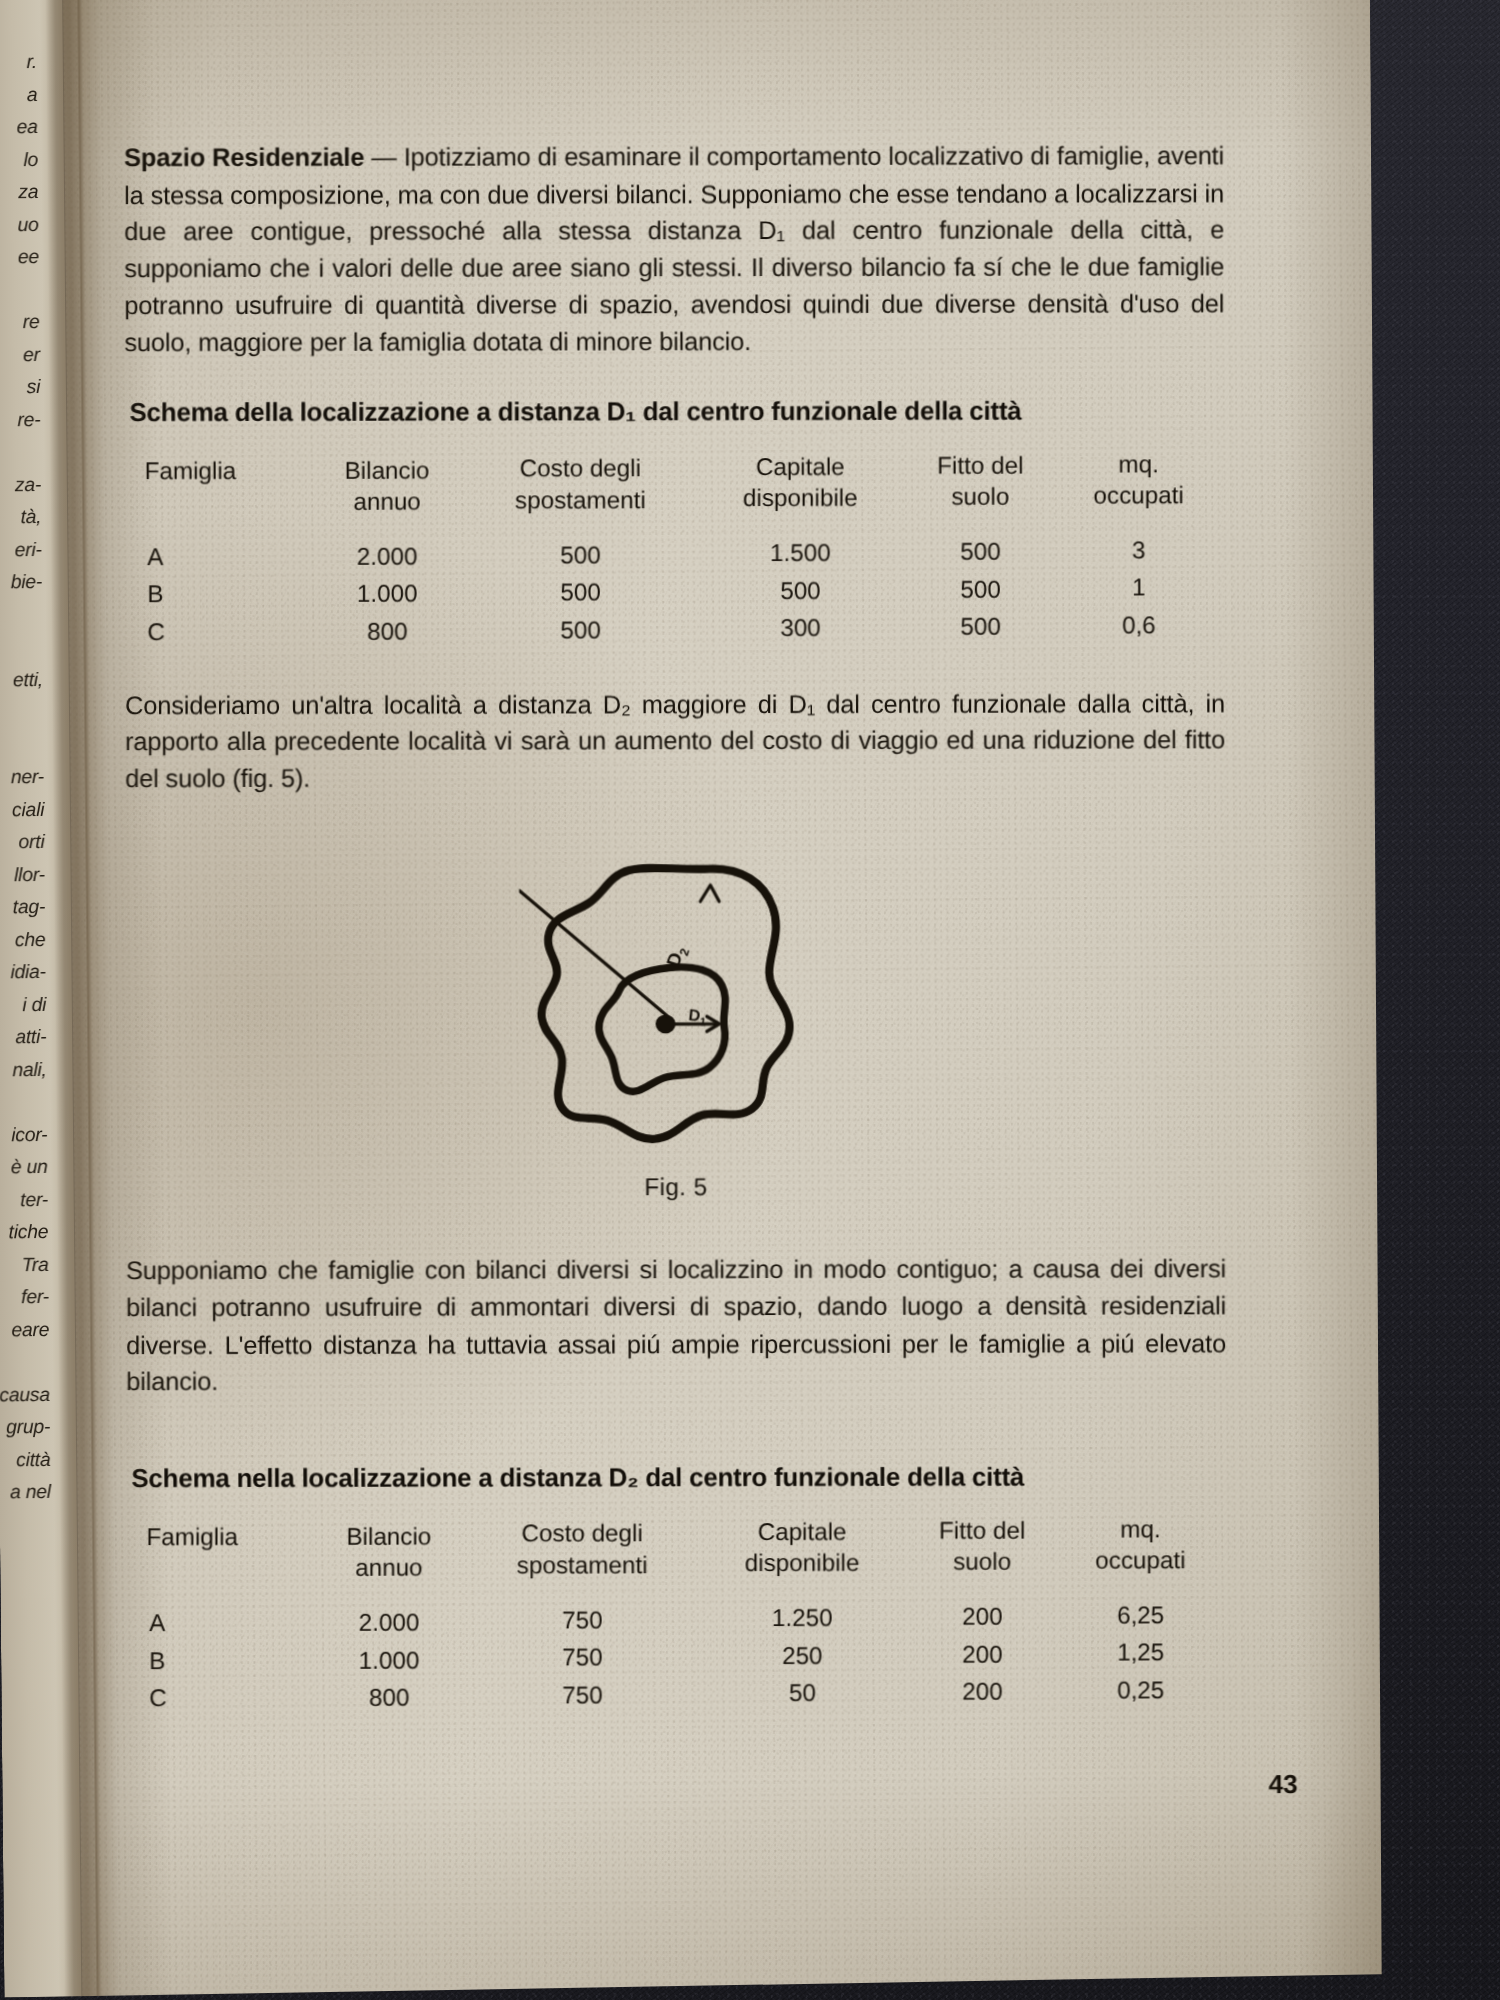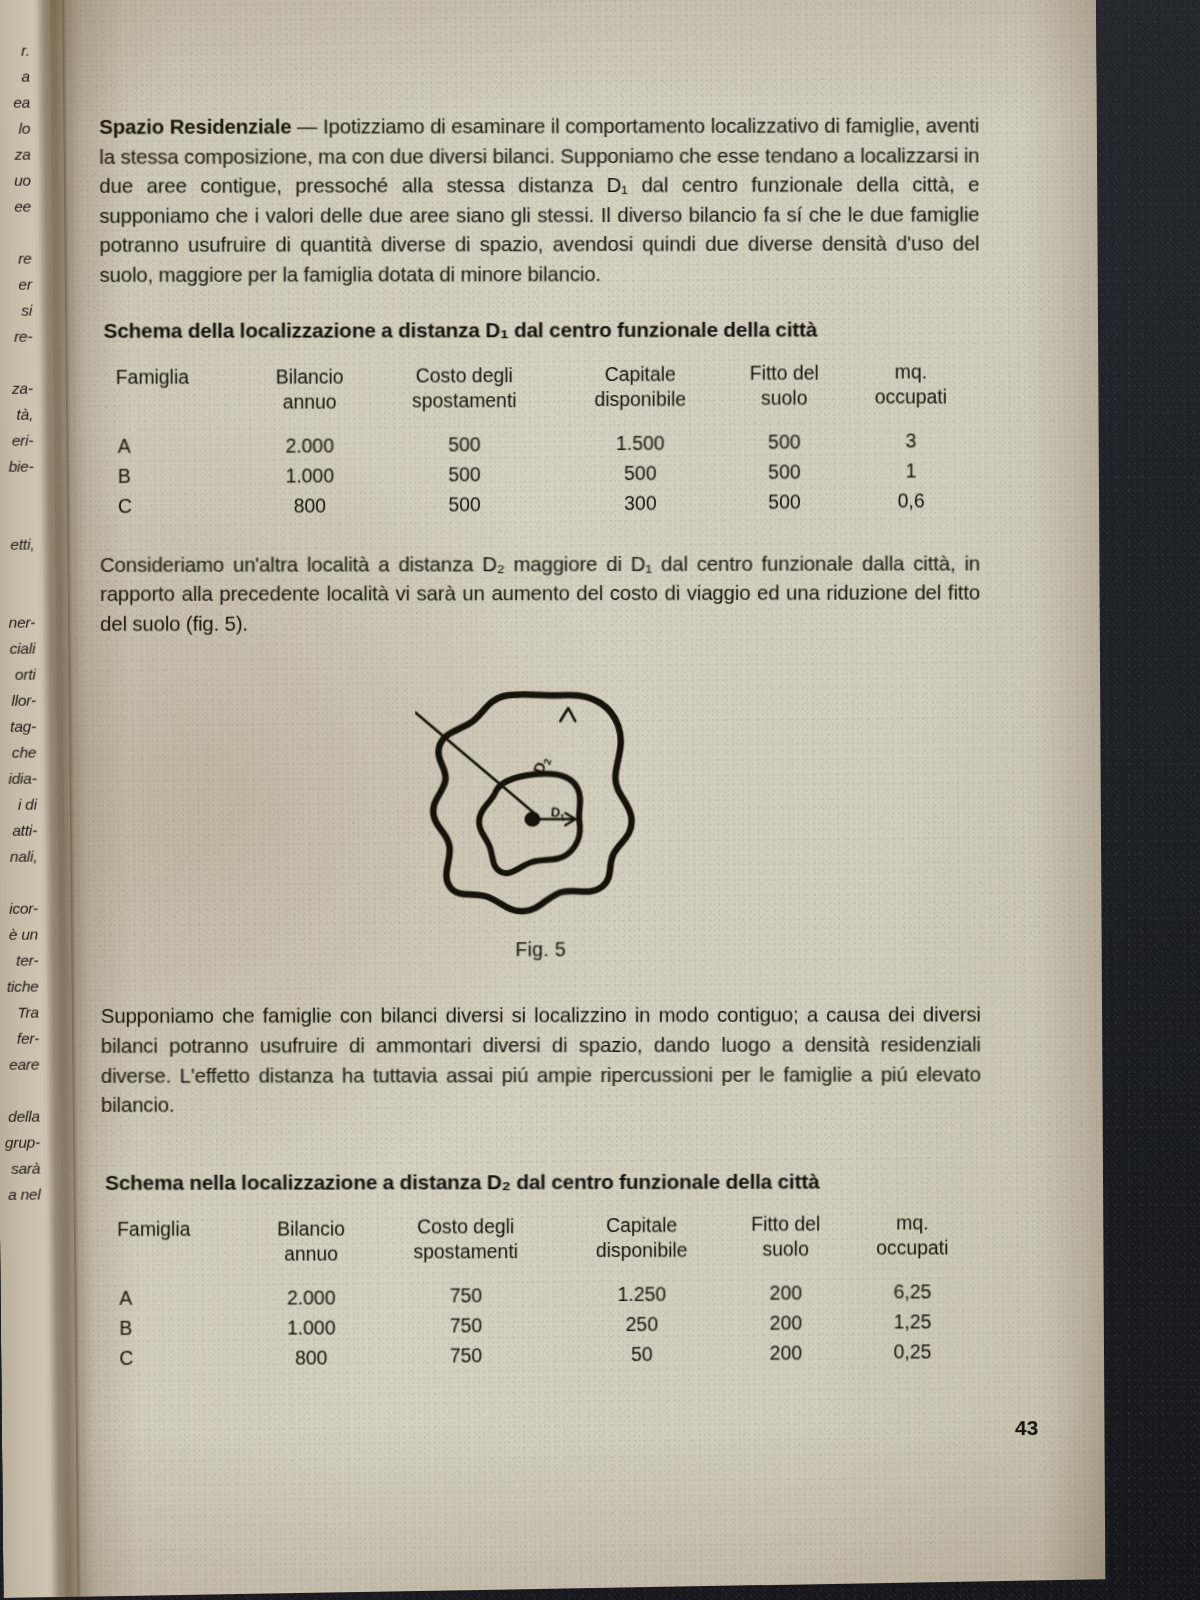--- a/index.html
+++ b/index.html
@@ -274,23 +274,23 @@
         <span class="left-frag">nali,</span>
         <span class="left-gap"></span>
         <span class="left-frag">icor-</span>
         <span class="left-frag">è un</span>
         <span class="left-frag">ter-</span>
         <span class="left-frag">tiche</span>
         <span class="left-frag">Tra</span>
         <span class="left-frag">fer-</span>
         <span class="left-frag">eare</span>
         <span class="left-gap"></span>
-        <span class="left-frag">della</span>
+        <span class="left-frag">causa</span>
         <span class="left-frag">grup-</span>
-        <span class="left-frag">sarà</span>
+        <span class="left-frag">città</span>
         <span class="left-frag">a nel</span>
       </div>
     </div>
 
     <div class="gutter"></div>
     <div class="gutter-edge"></div>
 
     <div class="page">
       <div class="page-grain"></div>
 

